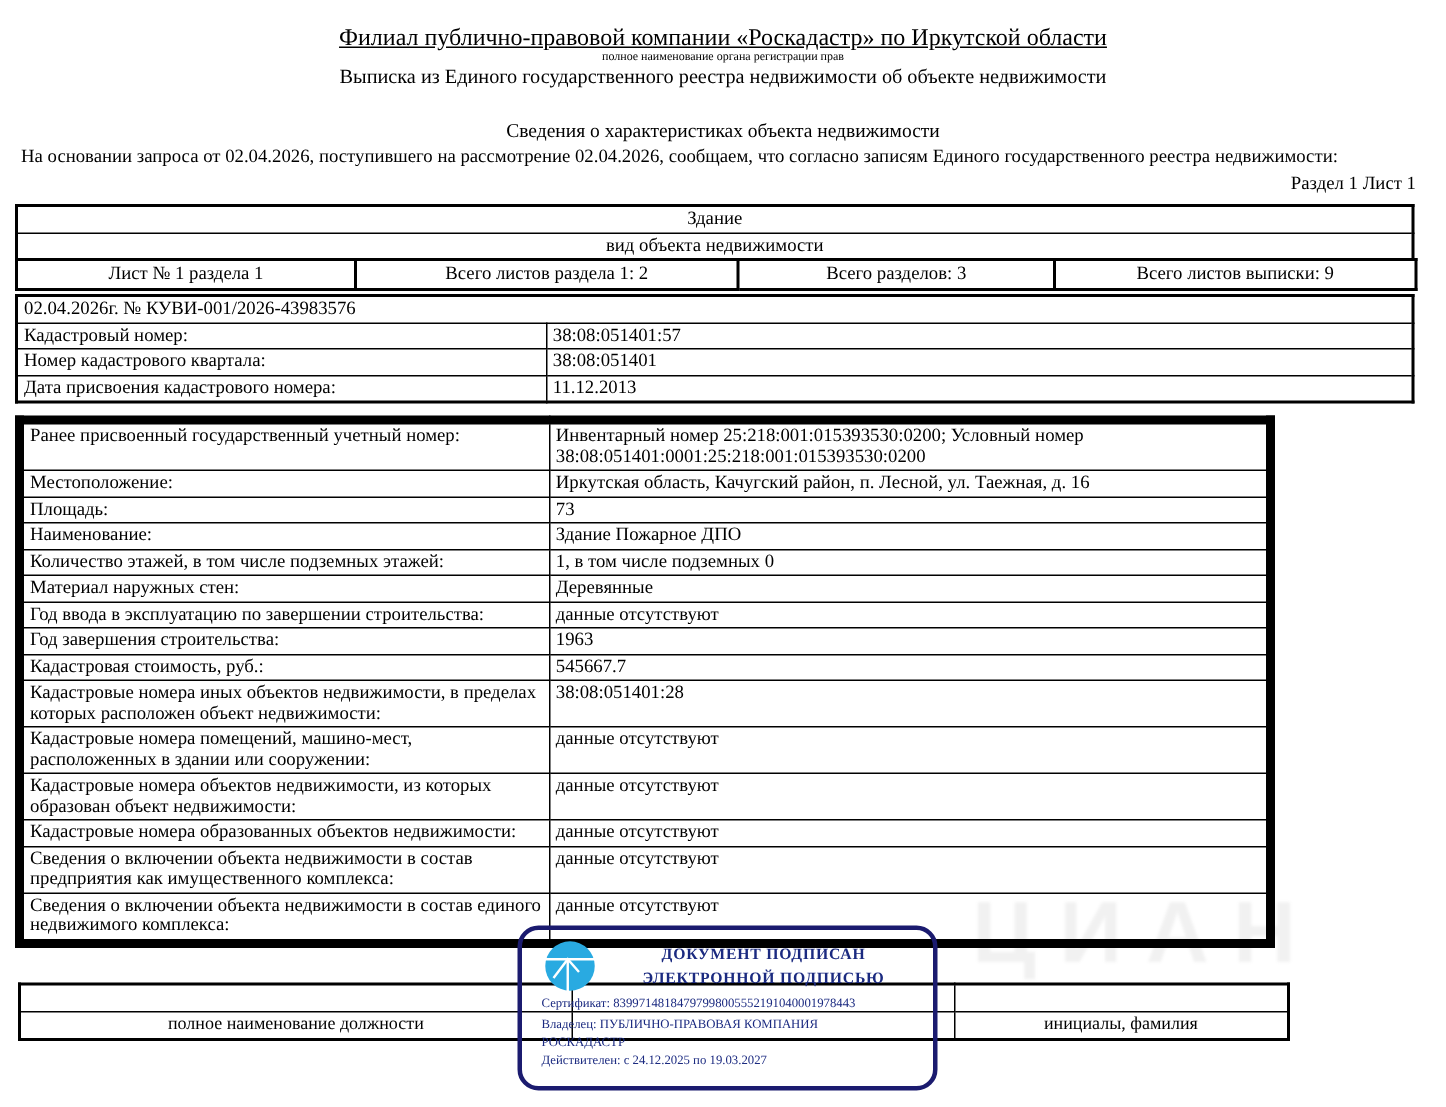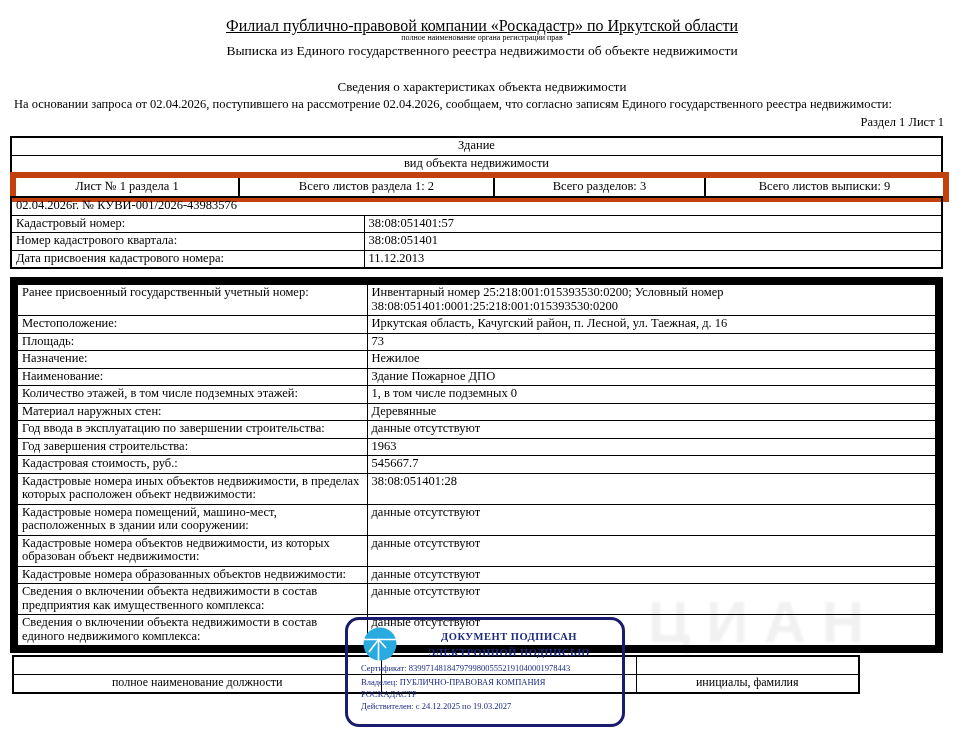--- a/index.html
+++ b/index.html
@@ -16,24 +16,24 @@
   .org-caption{top:33px;font-size:8px;}
   .doc-title{top:43px;font-size:13.5px;}
   .section-title{top:79px;font-size:13px;}
   .request-line{top:97px;left:14px;right:10px;font-size:12.5px;}
   .section-sheet{top:115px;right:20px;font-size:12.5px;text-align:right;}
 
   table{border-collapse:collapse;table-layout:fixed;}
   td{border:1px solid #000;font-size:12.5px;line-height:13.5px;padding:1px 4px 2px 4px;vertical-align:top;}
   .t-kind{left:10px;top:136px;width:933px;border:2px solid #000;padding-left:28px;}
   .t-kind td{text-align:center;}
-  .t-sheets{left:10px;top:172px;width:933px;border:6px solid #c2410c;}
+  .t-sheets{left:10px;top:172px;width:933px;border:2px solid #c2410c;}
   .t-sheets td{border:2px solid #000;text-align:center;padding:2px 4px;}
   .t-main{left:10px;top:196px;width:933px;border:2px solid #000;}
-  .t-details{left:10px;top:277px;width:933px;border:8px solid #000000;}
+  .t-details{left:10px;top:277px;width:840px;border:6px solid #000000;}
 
   .t-footer{left:12px;top:655px;width:848px;border:2px solid #000;}
   .t-footer td{text-align:center;font-size:12px;}
   .t-footer .empty-row td{height:14px;}
 
   .watermark{
     top:588px;left:648px;width:300px;
     font-size:58px;font-weight:bold;letter-spacing:16px;
     color:rgba(60,60,60,0.07);filter:blur(1px);
     font-family:"Liberation Sans",sans-serif;white-space:nowrap;
@@ -131,24 +131,20 @@
   </tr>
   <tr>
     <td>Местоположение:</td>
     <td>Иркутская область, Качугский район, п. Лесной, ул. Таежная, д. 16</td>
   </tr>
   <tr>
     <td>Площадь:</td>
     <td>73</td>
   </tr>
   <tr>
-    <td>Назначение:</td>
-    <td>Нежилое</td>
-  </tr>
-  <tr>
     <td>Наименование:</td>
     <td>Здание Пожарное ДПО</td>
   </tr>
   <tr>
     <td>Количество этажей, в том числе подземных этажей:</td>
     <td>1, в том числе подземных 0</td>
   </tr>
   <tr>
     <td>Материал наружных стен:</td>
     <td>Деревянные</td>

